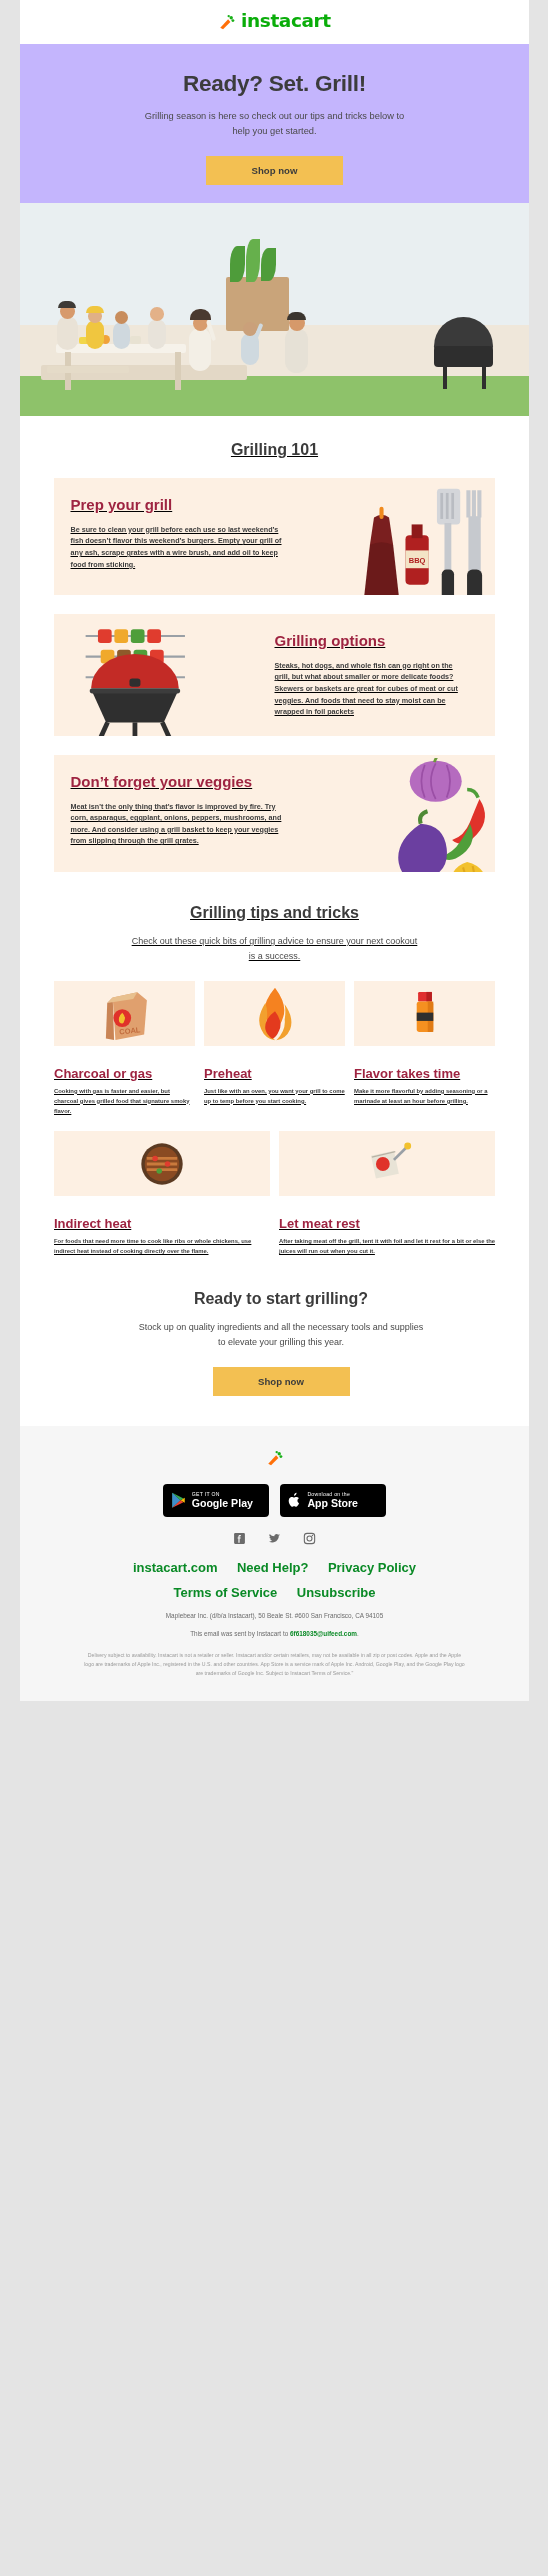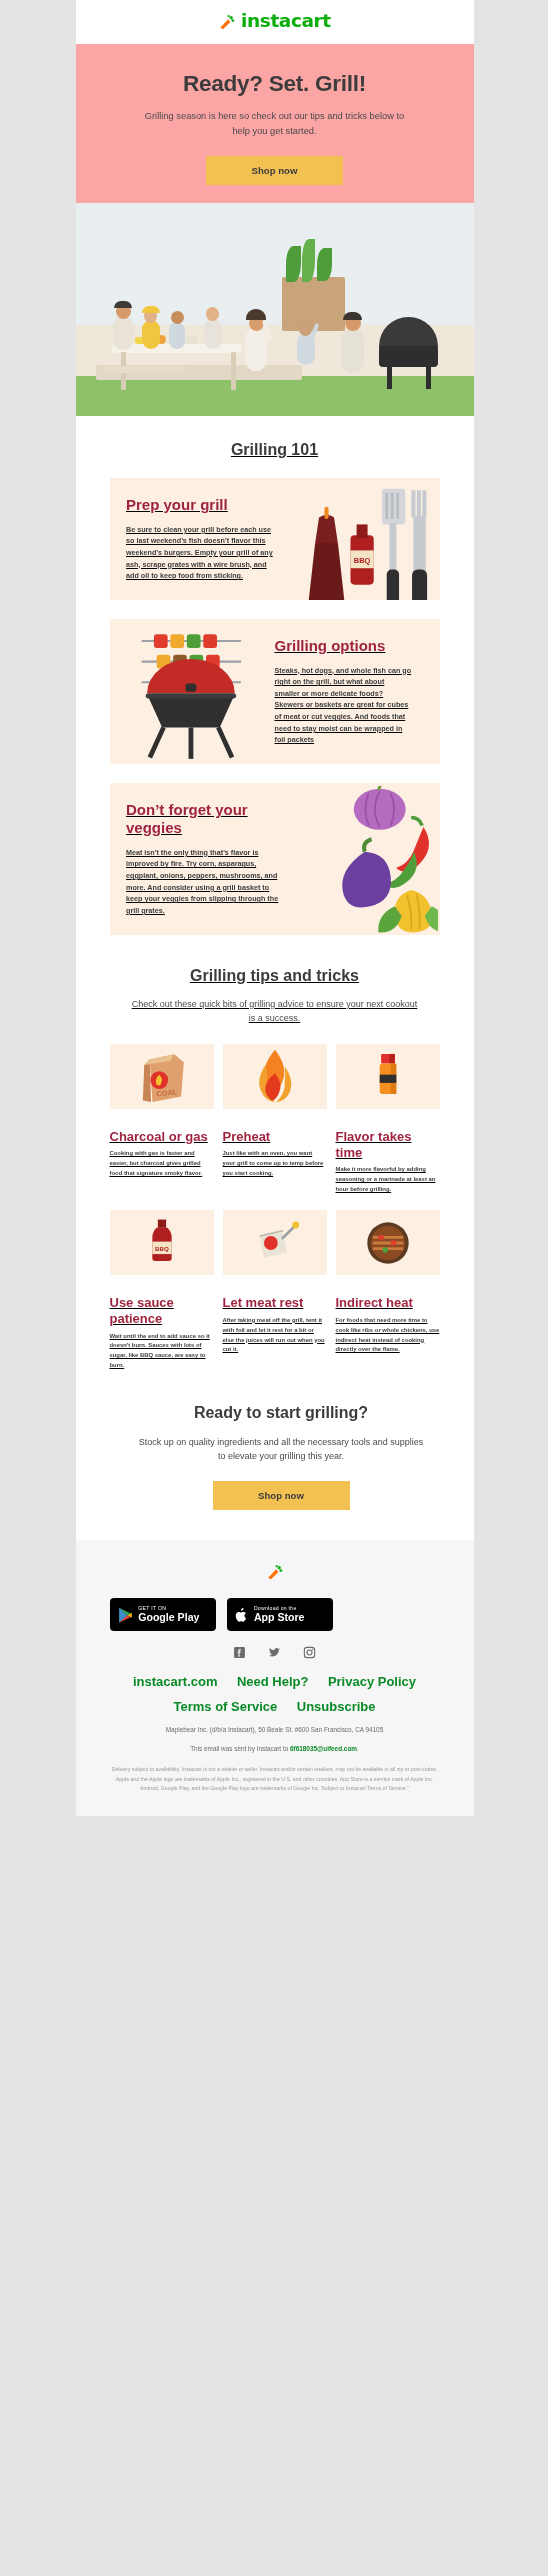--- a/index.html
+++ b/index.html
@@ -4,30 +4,30 @@
 <style>
   * { box-sizing: border-box; margin: 0; padding: 0; }
   html, body {
     background: #e4e4e4;
     font-family: "Liberation Sans", sans-serif;
     -webkit-font-smoothing: antialiased;
   }
   body { width: 549px; }
 
   .email-wrap { width: 549px; background: #e4e4e4; }
-  .email { width: 398px; margin: 0 auto; background: #ffffff; }
+  .email { width: 509px; margin: 0 auto; background: #ffffff; }
 
   
   .header { background:#fff; padding: 12.3px 0 11px; text-align:center; }
   .logo { display:inline-flex; align-items:center; gap:4.8px; }
   .logo-word { color:#0AAD0A; font-size:18.5px; font-weight:700; letter-spacing:-0.4px;
                font-family:"DejaVu Sans", sans-serif; line-height:1; }
 
   
-  .hero { background:#fca5a5; padding: 27.4px 0 0; text-align:center; }
+  .hero { background:#c4b5fd; padding: 27.4px 0 0; text-align:center; }
   .hero h1 { font-size:22.6px; color:#3c3c3c; font-weight:700; letter-spacing:-0.3px; }
   .hero p { font-size:9.3px; color:#4a4a4a; line-height:1.55; margin:12.3px auto 0; max-width:274px; }
   .btn-yellow {
     display:inline-block; background:#f3c052; color:#3c3c3c;
     font-size:9.6px; font-weight:600; padding:9px 0; width:137px;
     text-align:center; margin-top:18px; text-decoration:none; cursor:pointer;
   }
   .hero-img { margin-top:18px; height:213px; position:relative; overflow:hidden; }
 
   
@@ -70,21 +70,21 @@
   .tip p  { color:#3c3c3c; font-size:5.9px; font-weight:600; line-height:1.68; margin-top:4.8px; }
 
   
   .cta { background:#fff; padding:33px 34px 30px; text-align:center;margin-left:13px; }
   .cta h2 { font-size:16px; color:#3c3c3c; font-weight:700; }
   .cta p  { font-size:9px; color:#4a4a4a; line-height:1.6; margin:12.3px auto 0; max-width:288px; }
 
   
   .footer { background:#f6f6f6; padding:23px 34px 23px; text-align:center; }
   .footer-carrot { margin-bottom:15px; }
-  .badges { display:flex; gap:11px; margin-bottom:15px; }
+  .badges { display:flex; justify-content:center; gap:11px; margin-bottom:15px; }
   .badge { background:#000; border-radius:4.1px; width:106px; height:33px;
            display:flex; align-items:center; gap:5.5px; padding:0 8.2px; cursor:pointer; }
   .badge-txt { color:#fff; text-align:left; line-height:1.05; }
   .badge-txt .small { font-size:5.1px; letter-spacing:0.3px; display:block; }
   .badge-txt .big   { font-size:10.6px; font-weight:600; display:block; margin-top:0.7px;}
   .socials { display:flex; justify-content:center; gap:22px; margin-bottom:15px; }
   .social { width:13px; height:13px; cursor:pointer; }
   .flinks { margin-bottom:9.6px; }
   .flinks a { color:#0a8a26; font-size:13px; font-weight:700; text-decoration:none;
               margin:0 8.2px; cursor:pointer; }
@@ -308,61 +308,49 @@
             <rect x="54" y="32" width="8" height="44" fill="#e07a14"></rect>
             <rect x="38" y="48" width="24" height="12" fill="#2f2f2f"></rect>
           </svg>
         </div>
         <h4>Flavor takes time</h4>
         <p>Make it more flavorful by adding seasoning or a marinade at least an hour before grilling.</p>
       </div>
     </div>
 
     <div class="tips" style="margin-top:15px;">
-      <div class="tip">
-        <div class="tip-img">
-          <svg viewBox="0 0 100 100" width="69" height="69" style="position:absolute; left:50%; top:50%; transform:translate(-50%,-50%);">
-            <rect x="44" y="16" width="12" height="12" fill="#8e1a1a"></rect>
-            <path d="M42 28 h16 q6 6 6 14 v30 a4 4 0 0 1 -4 4 h-20 a4 4 0 0 1 -4 -4 v-30 q0 -8 6 -14z" fill="#b02020"></path>
-            <rect x="36" y="48" width="28" height="18" fill="#f3e4c6"></rect>
-            <text x="50" y="61" font-size="9" font-weight="700" fill="#b02020" text-anchor="middle" font-family="Liberation Sans, sans-serif">BBQ</text>
-          </svg>
-        </div>
-        <h4>Use sauce patience</h4>
-        <p>Wait until the end to add sauce so it doesn't burn. Sauces with lots of sugar, like BBQ sauce, are easy to burn.</p>
-      </div>
-
-      <div class="tip">
-        <div class="tip-img">
-          <svg viewBox="0 0 100 100" width="69" height="69" style="position:absolute; left:50%; top:50%; transform:translate(-50%,-50%);">
-            <rect x="30" y="34" width="34" height="34" fill="#e8e3d6" transform="rotate(-12 47 51)"></rect>
-            <path d="M28 40 l34 -8" stroke="#b8b2a4" stroke-width="2"></path>
-            <circle cx="44" cy="50" r="10" fill="#e0322a"></circle>
-            <path d="M60 44 l18 -18" stroke="#9aa0a6" stroke-width="4"></path>
-            <circle cx="80" cy="24" r="5" fill="#f2c12e"></circle>
-          </svg>
-        </div>
-        <h4>Let meat rest</h4>
-        <p>After taking meat off the grill, tent it with foil and let it rest for a bit or else the juices will run out when you cut it.</p>
-      </div>
 
       <div class="tip">
         <div class="tip-img">
           <svg viewBox="0 0 100 100" width="69" height="69" style="position:absolute; left:50%; top:50%; transform:translate(-50%,-50%);">
             <circle cx="50" cy="50" r="30" fill="#5b3a22"></circle>
             <circle cx="50" cy="50" r="25" fill="#8a4a22"></circle>
             <path d="M28 42 h44 M28 50 h44 M28 58 h44" stroke="#c97a3c" stroke-width="4"></path>
             <circle cx="40" cy="42" r="4" fill="#e03c2e"></circle>
             <circle cx="58" cy="50" r="4" fill="#e03c2e"></circle>
             <circle cx="46" cy="60" r="4" fill="#4f9e3a"></circle>
           </svg>
         </div>
         <h4>Indirect heat</h4>
         <p>For foods that need more time to cook like ribs or whole chickens, use indirect heat instead of cooking directly over the flame.</p>
       </div>
+
+      <div class="tip">
+        <div class="tip-img">
+          <svg viewBox="0 0 100 100" width="69" height="69" style="position:absolute; left:50%; top:50%; transform:translate(-50%,-50%);">
+            <rect x="30" y="34" width="34" height="34" fill="#e8e3d6" transform="rotate(-12 47 51)"></rect>
+            <path d="M28 40 l34 -8" stroke="#b8b2a4" stroke-width="2"></path>
+            <circle cx="44" cy="50" r="10" fill="#e0322a"></circle>
+            <path d="M60 44 l18 -18" stroke="#9aa0a6" stroke-width="4"></path>
+            <circle cx="80" cy="24" r="5" fill="#f2c12e"></circle>
+          </svg>
+        </div>
+        <h4>Let meat rest</h4>
+        <p>After taking meat off the grill, tent it with foil and let it rest for a bit or else the juices will run out when you cut it.</p>
+      </div>
     </div>
   </div>
 
   <div class="cta">
     <h2>Ready to start grilling?</h2>
     <p>Stock up on quality ingredients and all the necessary tools and supplies to elevate your grilling this year.</p>
     <a class="btn-yellow">Shop now</a>
   </div>
 
   <div class="footer">

